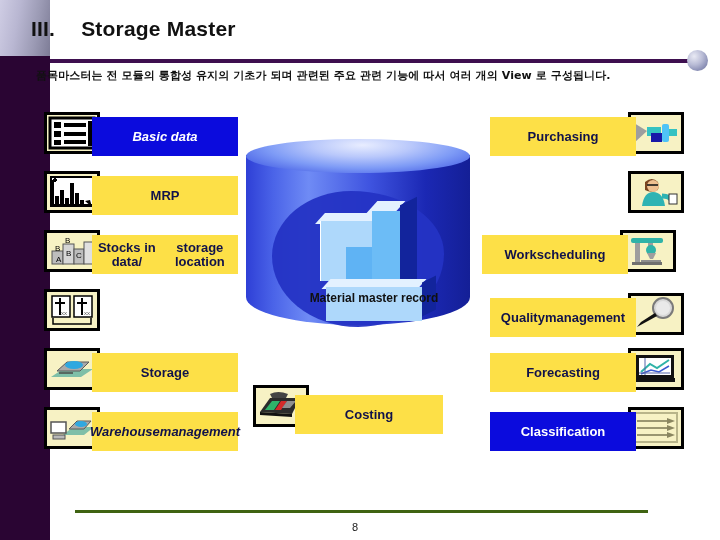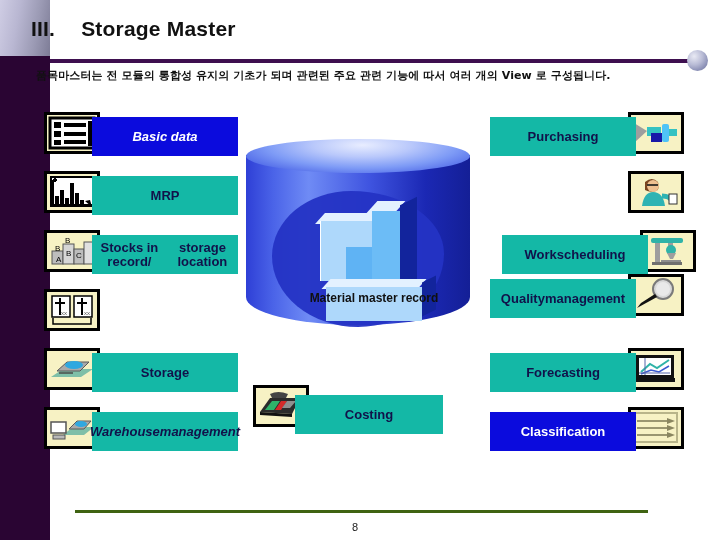--- a/index.html
+++ b/index.html
@@ -82,21 +82,21 @@
     text-align:center;font-size:12px;font-weight:bold;color:#101010;
     line-height:14px;z-index:6;
   }
   
   .row{position:absolute;height:40px;}
   .bar{
     position:absolute;height:39px;
     display:flex;align-items:center;justify-content:center;
     font-size:13px;font-weight:bold;line-height:14px;text-align:center;
   }
-  .bar.light{background:#14b8a6;color:#11124a;}
+  .bar.light{background:#fde047;color:#11124a;}
   .bar.dark{background:#0b0bdd;color:#ffffff;}
   .ico{
     position:absolute;width:56px;height:42px;
     background:#f7f2c4;border:3px solid #000000;box-sizing:border-box;
     overflow:hidden;
   }
   .ico svg{display:block;}
   
   .left .ico{left:0;top:0;}
   .left .bar{left:48px;top:5px;width:146px;}
@@ -191,21 +191,21 @@
           <rect x="27" y="16" width="10" height="15" fill="#bdbdbd" stroke="#555"></rect>
           <rect x="37" y="9" width="9" height="22" fill="#e0e0e0" stroke="#555"></rect>
           <text x="9" y="29" font-size="8" font-family="sans-serif" fill="#000">A</text>
           <text x="8" y="18" font-size="8" font-family="sans-serif" fill="#000">B</text>
           <text x="18" y="10" font-size="8" font-family="sans-serif" fill="#000">B</text>
           <text x="19" y="23" font-size="8" font-family="sans-serif" fill="#000">B</text>
           <text x="29" y="25" font-size="8" font-family="sans-serif" fill="#000">C</text>
         </svg>
       </div>
       <div class="bar light">
-        <span>Stocks in record/</span>
+        <span>Stocks in data/</span>
         <br>
         <span>storage location</span>
       </div>
     </div>
     <div class="row left" style="top: 289px; width: 194px; left: 44px;">
       <div class="ico">
         <svg width="50" height="36" viewBox="0 0 50 36">
           <rect x="5" y="4" width="18" height="21" fill="#fff" stroke="#000" stroke-width="1.5"></rect>
           <rect x="27" y="4" width="18" height="21" fill="#fff" stroke="#000" stroke-width="1.5"></rect>
           <path d="M13 6 v17 M8 11 h10" stroke="#000" stroke-width="2"></path>
@@ -267,39 +267,39 @@
         <svg width="50" height="36" viewBox="0 0 50 36">
           <path d="M14 8 q7 -6 13 0 q2 8 -2 9 q-6 2 -11 -1 z" fill="#7a4520"></path>
           <circle cx="22" cy="12" r="6" fill="#f0c090"></circle>
           <path d="M16 11 h11" stroke="#1a1a1a" stroke-width="1.6"></path>
           <path d="M11 32 q2 -14 11 -14 q10 0 12 14 z" fill="#2fb3b3"></path>
           <path d="M31 22 q8 0 10 5" stroke="#2fb3b3" stroke-width="5" fill="none"></path>
           <rect x="38" y="20" width="8" height="10" fill="#fff" stroke="#333"></rect>
         </svg>
       </div>
     </div>
-    <div class="row right" style="top: 230px; width: 184px; right: 24px;">
+    <div class="row right" style="top: 230px; width: 184px; right: 44px;">
       <div class="ico">
         <svg width="50" height="36" viewBox="0 0 50 36">
           <rect x="8" y="5" width="32" height="5" rx="2" fill="#2fb3a8"></rect>
           <rect x="12" y="10" width="5" height="20" fill="#9e9e9e"></rect>
           <rect x="25" y="10" width="5" height="6" fill="#9e9e9e"></rect>
           <circle cx="28" cy="17" r="5" fill="#2fb3a8"></circle>
           <path d="M24 20 h9 l-3 6 h-3 z" fill="#9e9e9e"></path>
           <rect x="18" y="27" width="20" height="4" fill="#8f8f8f"></rect>
           <rect x="9" y="29" width="30" height="3" fill="#6f6f6f"></rect>
         </svg>
       </div>
       <div class="bar light">
         <span>Work</span>
         <br>
         <span>scheduling</span>
       </div>
     </div>
-    <div class="row right" style="top: 274px; width: 184px; right: 36px;">
+    <div class="row right" style="top: 293px; width: 184px; right: 36px;">
       <div class="ico">
         <svg width="50" height="36" viewBox="0 0 50 36">
           <circle cx="32" cy="12" r="10" fill="#d8d8d8" stroke="#7a7a7a" stroke-width="2"></circle>
           <circle cx="32" cy="12" r="7" fill="#e9e9e9"></circle>
           <path d="M26 20 L6 31 L10 26 L24 17 Z" fill="#111"></path>
         </svg>
       </div>
       <div class="bar light">
         <span>Quality</span>
         <br>

